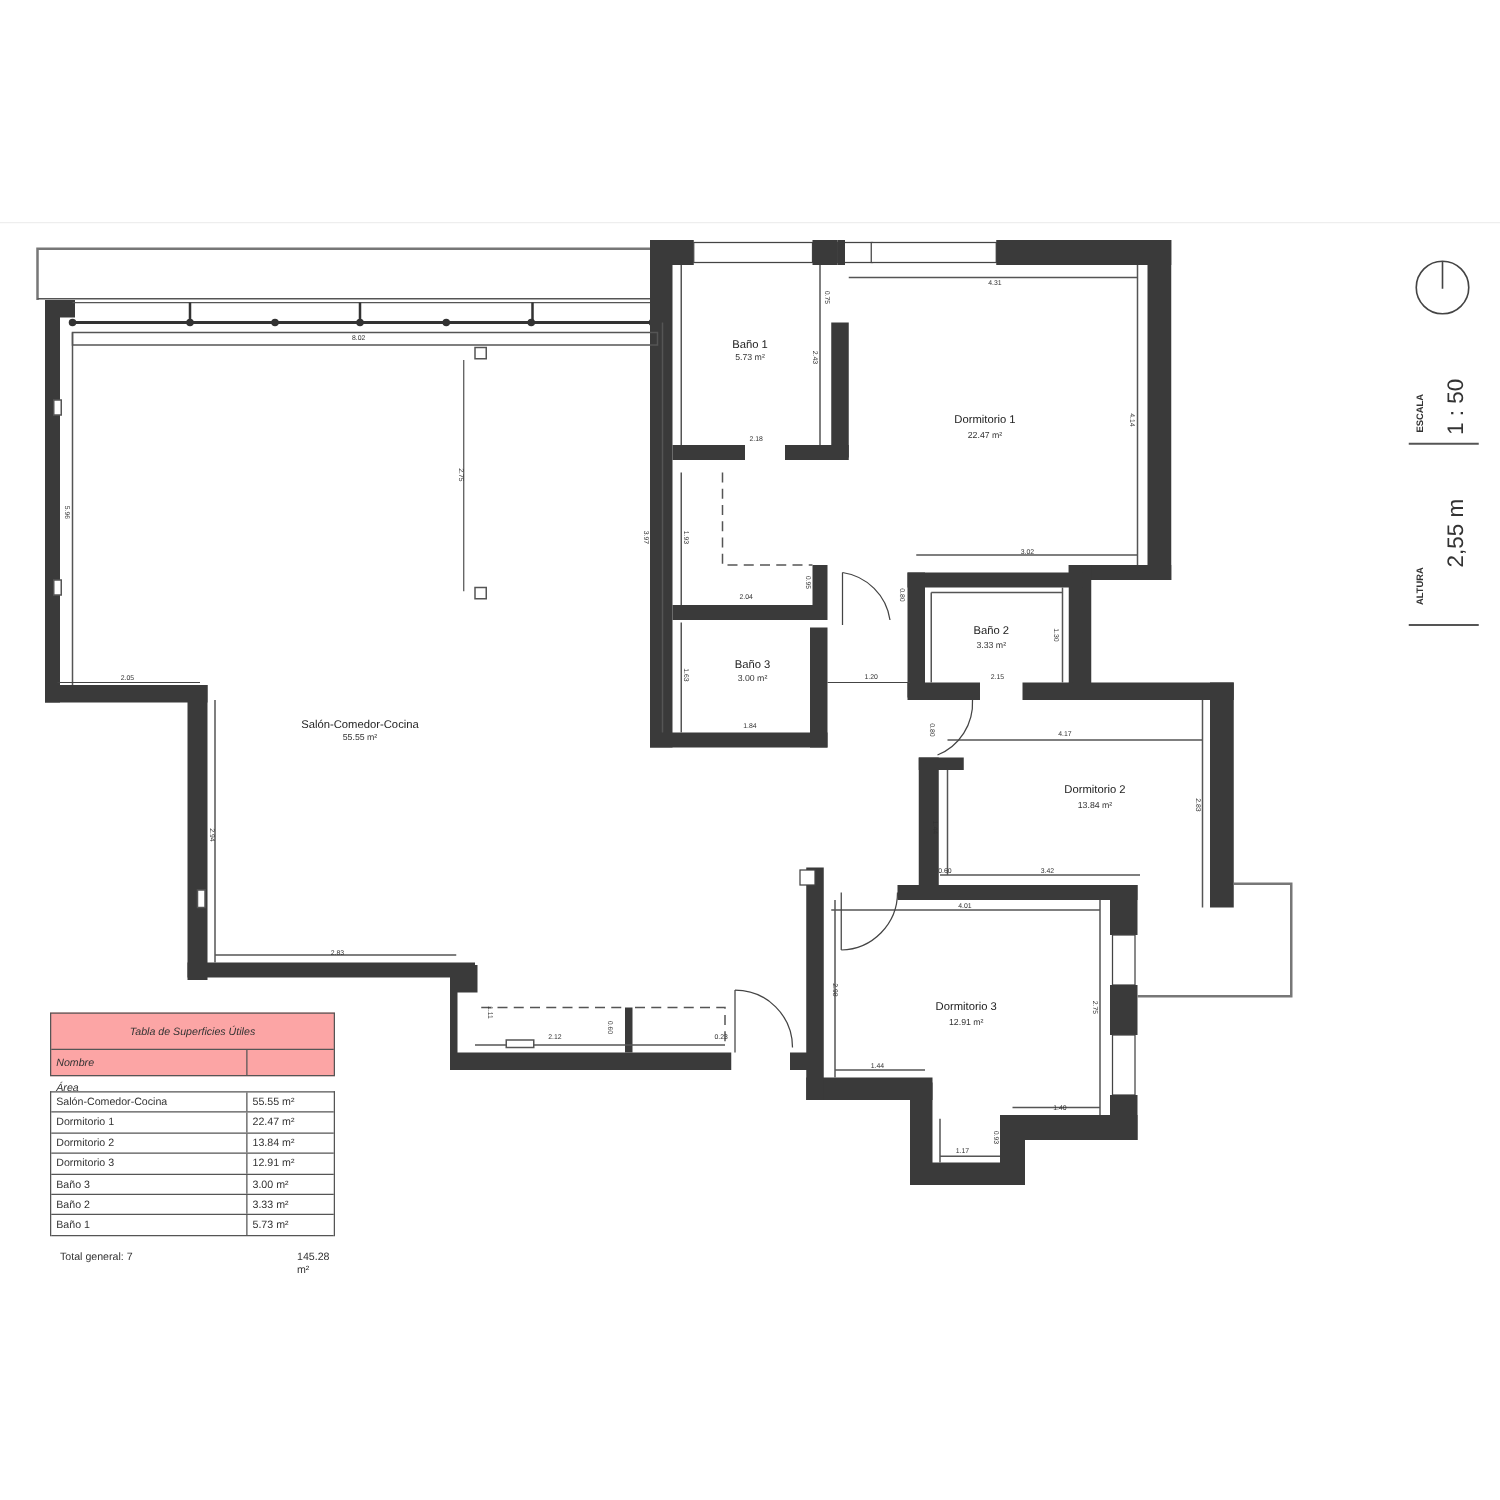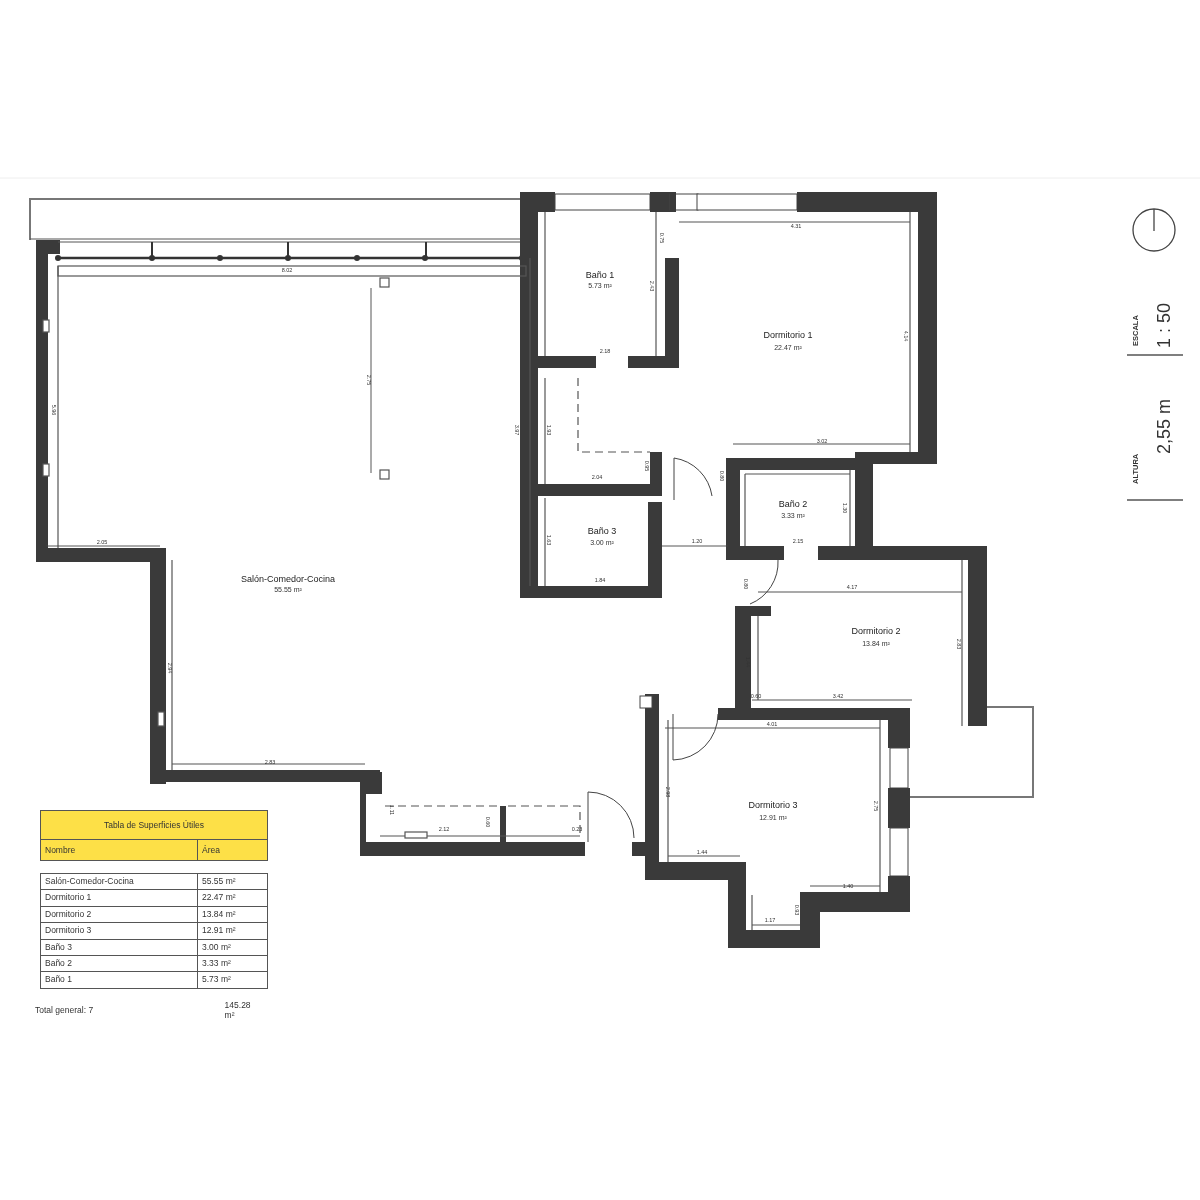--- a/index.html
+++ b/index.html
@@ -8,30 +8,30 @@
   .wall { fill: #3a3a3a; }
   .thin { stroke: #555; stroke-width: 1.2; fill: none; }
   .thin2 { stroke: #777; stroke-width: 2; fill: none; }
   .dim { stroke: #444; stroke-width: 0.9; fill: none; }
   .dash { stroke: #555; stroke-width: 1.2; fill: none; stroke-dasharray: 8 5; }
   .win { fill: #ffffff; stroke: #444; stroke-width: 1; }
   .room-name { font-size: 9px; fill: #222; text-anchor: middle; }
   .room-area { font-size: 7px; fill: #333; text-anchor: middle; }
   .dim-text { font-size: 5.5px; fill: #333; text-anchor: middle; }
   .door { stroke: #444; stroke-width: 1; fill: none; }
-  .tbl-head { position: absolute; left: 40px; top: 810px; width: 226px; border: 1.5px solid #555; background: #fde047; }
+  .tbl-head { position: absolute; left: 40px; top: 810px; width: 226px; border: 1.5px solid #555; background: #fca5a5; font-style: italic; }
   .tbl-head .title { height: 28px; line-height: 28px; text-align: center; border-bottom: 1.5px solid #555; font-size: 8.5px; color: #333; }
-  .tbl-head .cols { display: flex; height: 20px; line-height: 20px; }
+  .tbl-head .cols { display: flex; height: 20px; line-height: 20px; flex-direction: column; }
   .tbl-head .cols div { padding-left: 4px; font-size: 8.5px; color: #333; }
   .c1 { width: 152px; border-right: 1.5px solid #555; }
   .c2 { flex: 1; }
   .tbl-body { position: absolute; left: 40px; top: 873px; width: 226px; border: 1.5px solid #555; border-bottom: none; }
   .row { display: flex; height: 15.4px; line-height: 15px; border-bottom: 1.5px solid #555; }
   .row div { padding-left: 4px; font-size: 8.5px; color: #333; white-space: nowrap; }
-  .total { position: absolute; left: 35px; top: 1000px; width: 226px; display: flex; font-size: 8.5px; color: #333; align-items: center; }
+  .total { position: absolute; left: 48px; top: 1000px; width: 226px; display: flex; font-size: 8.5px; color: #333; }
   .total .t1 { width: 152px; }
   .total .t2 { padding-left: 5px; margin-left: 40px; }
 
   
   .legend { position: absolute; left: 1110px; top: 190px; width: 90px; height: 320px; }
   .vtext { position: absolute; transform: rotate(-90deg); transform-origin: left top; white-space: nowrap; color: #333; }
 </style>
 </head>
 <body>
 

